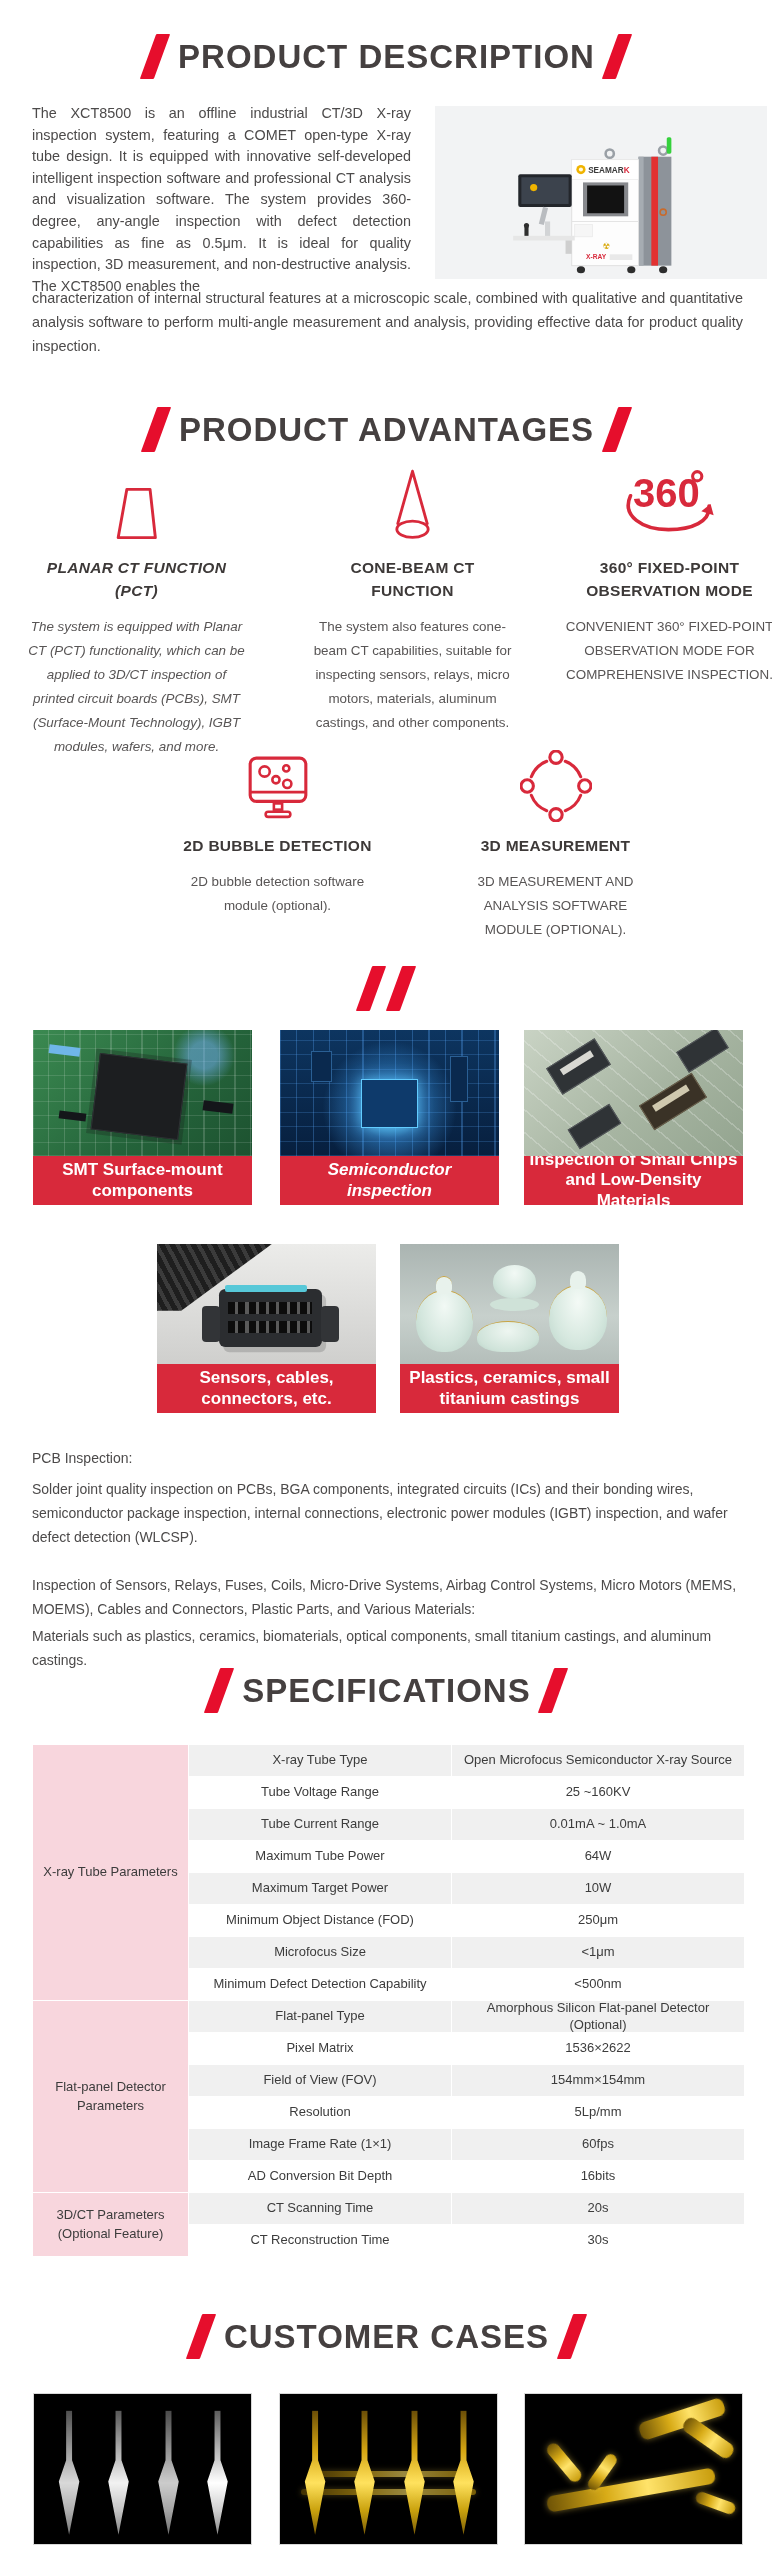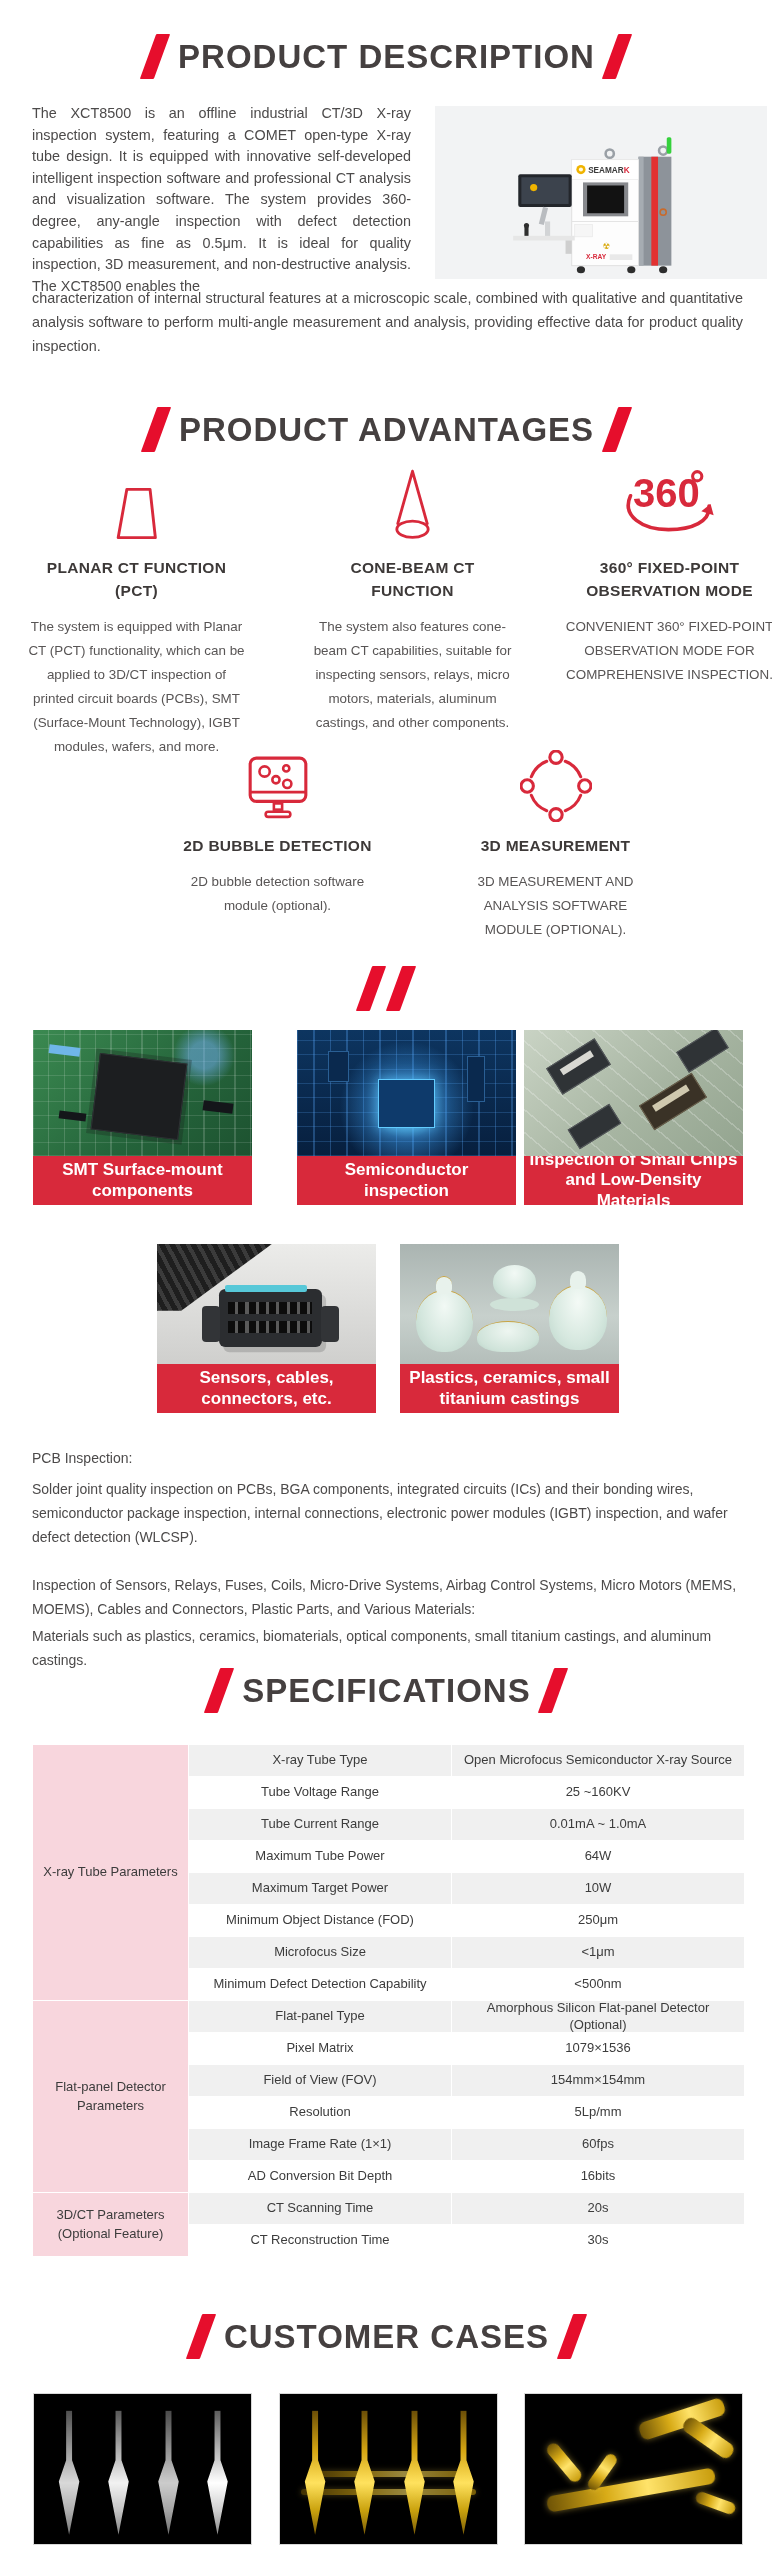--- a/index.html
+++ b/index.html
@@ -106,21 +106,21 @@
   </div>
 
   <div class="desc-cont">characterization of internal structural features at a microscopic scale, combined with qualitative and quantitative analysis software to perform multi-angle measurement and analysis, providing effective data for product quality inspection.</div>
 
   <div class="sec-title" style="top:407px;">
     <div class="slash"></div>
     <h2>PRODUCT ADVANTAGES</h2>
     <div class="slash"></div>
   </div>
 
-  <div class="adv" style="top:466px; left:23px; width:227px;">
+  <div class="adv" style="top:466px; left:23px; width:227px;font-style:italic;">
     <div class="iconbox">
       <svg width="58" height="61" viewBox="0 0 120 120">
           <path d="M39 10 L87 10 L98 110 L21 110 Z" fill="none" stroke="#d8293b" stroke-width="6" stroke-linejoin="round"></path>
         </svg>
     </div>
     <h3 style="width:180px;">PLANAR CT FUNCTION (PCT)</h3>
     <p style="width:222px;">The system is equipped with Planar CT (PCT) functionality, which can be applied to 3D/CT inspection of printed circuit boards (PCBs), SMT (Surface-Mount Technology), IGBT modules, wafers, and more.</p>
   </div>
 
   <div class="adv" style="top:466px; left:299px; width:227px;">
@@ -193,21 +193,21 @@
         repeating-linear-gradient(0deg, rgba(255,255,255,.12) 0 1px, rgba(0,0,0,0) 1px 13.4px),
         linear-gradient(135deg,#3b8a51,#24633a 60%,#1d5230);">
       <div style="position:absolute; left:62px; top:28px; width:88px; height:77px; background:#1c1e20; border:1.5px solid #2e3234; transform:rotate(7deg); box-shadow:0 0 0 4.1px rgba(20,20,20,.25);"></div>
       <div style="position:absolute; left:15.5px; top:15.5px; width:31px; height:9.3px; background:#6fb6e8; transform:rotate(7deg);"></div>
       <div style="position:absolute; left:26px; top:82px; width:27px; height:8.2px; background:#14161a; transform:rotate(7deg);"></div>
       <div style="position:absolute; left:170px; top:72px; width:30px; height:10.3px; background:#14161a; transform:rotate(7deg);"></div>
     </div>
     <div class="bar">SMT Surface-mount components</div>
   </div>
 
-  <div class="app" style="top:1030px; left:297px; width:219px;">
+  <div class="app" style="top:1030px; left:280px; width:219px;font-style:italic;">
     <div class="photo" style="height:126px; background:
         radial-gradient(circle at 50% 62%, rgba(90,200,255,.9) 0 9.3px, rgba(70,170,255,.45) 31px, rgba(70,170,255,0) 67px),
         repeating-linear-gradient(90deg, rgba(90,170,255,.30) 0 1px, rgba(0,0,0,0) 1px 16.5px),
         repeating-linear-gradient(0deg, rgba(90,170,255,.22) 0 1px, rgba(0,0,0,0) 1px 14.4px),
         linear-gradient(180deg,#0d3560,#071f3e);">
       <div style="position:absolute; left:81px; top:49px; width:57px; height:49px; background:#0e3a6b; border:1.5px solid #62ccff; box-shadow:0 0 13.4px rgba(98,204,255,.8);"></div>
       <div style="position:absolute; left:31px; top:20.6px; width:20.6px; height:31px; background:#0a294e; border:0.5px solid #2a5f94;"></div>
       <div style="position:absolute; left:170px; top:26px; width:17.5px; height:46px; background:#0a294e; border:0.5px solid #2a5f94;"></div>
     </div>
     <div class="bar">Semiconductor inspection</div>
@@ -285,21 +285,21 @@
     <div class="cell odd" style="grid-column:3; grid-row:5;">10W</div>
     <div class="cell" style="grid-column:2; grid-row:6;">Minimum Object Distance (FOD)</div>
     <div class="cell" style="grid-column:3; grid-row:6;">250μm</div>
     <div class="cell odd" style="grid-column:2; grid-row:7;">Microfocus Size</div>
     <div class="cell odd" style="grid-column:3; grid-row:7;">&lt;1μm</div>
     <div class="cell" style="grid-column:2; grid-row:8;">Minimum Defect Detection Capability</div>
     <div class="cell" style="grid-column:3; grid-row:8;">&lt;500nm</div>
     <div class="cell odd" style="grid-column:2; grid-row:9;">Flat-panel Type</div>
     <div class="cell odd" style="grid-column:3; grid-row:9;">Amorphous Silicon Flat-panel Detector (Optional)</div>
     <div class="cell" style="grid-column:2; grid-row:10;">Pixel Matrix</div>
-    <div class="cell" style="grid-column:3; grid-row:10;">1079×1536</div>
+    <div class="cell" style="grid-column:3; grid-row:10;">1536×2622</div>
     <div class="cell odd" style="grid-column:2; grid-row:11;">Field of View (FOV)</div>
     <div class="cell odd" style="grid-column:3; grid-row:11;">154mm×154mm</div>
     <div class="cell" style="grid-column:2; grid-row:12;">Resolution</div>
     <div class="cell" style="grid-column:3; grid-row:12;">5Lp/mm</div>
     <div class="cell odd" style="grid-column:2; grid-row:13;">Image Frame Rate (1×1)</div>
     <div class="cell odd" style="grid-column:3; grid-row:13;">60fps</div>
     <div class="cell" style="grid-column:2; grid-row:14;">AD Conversion Bit Depth</div>
     <div class="cell" style="grid-column:3; grid-row:14;">16bits</div>
     <div class="cell odd" style="grid-column:2; grid-row:15;">CT Scanning Time</div>
     <div class="cell odd" style="grid-column:3; grid-row:15;text-align:right;">20s</div>

